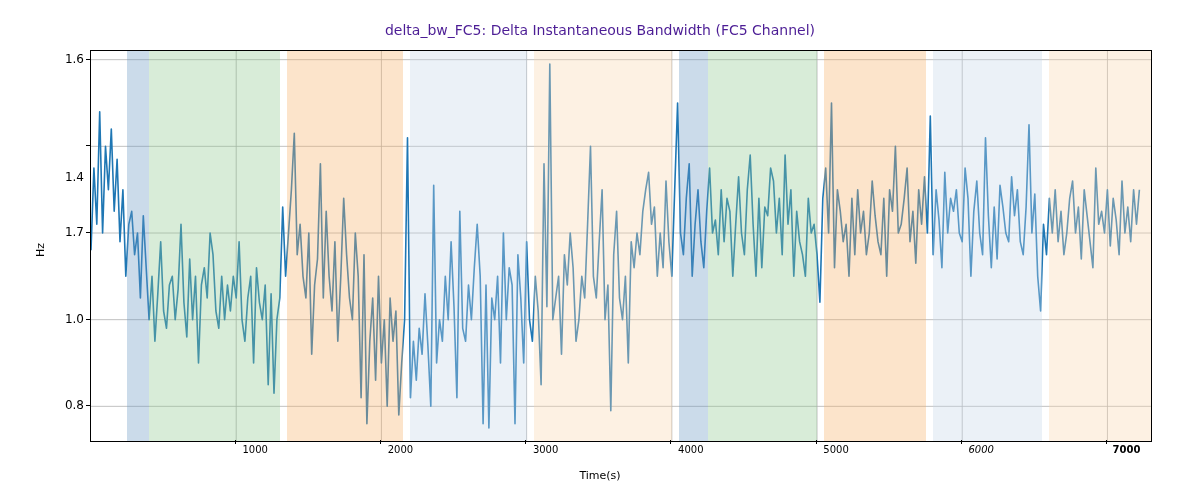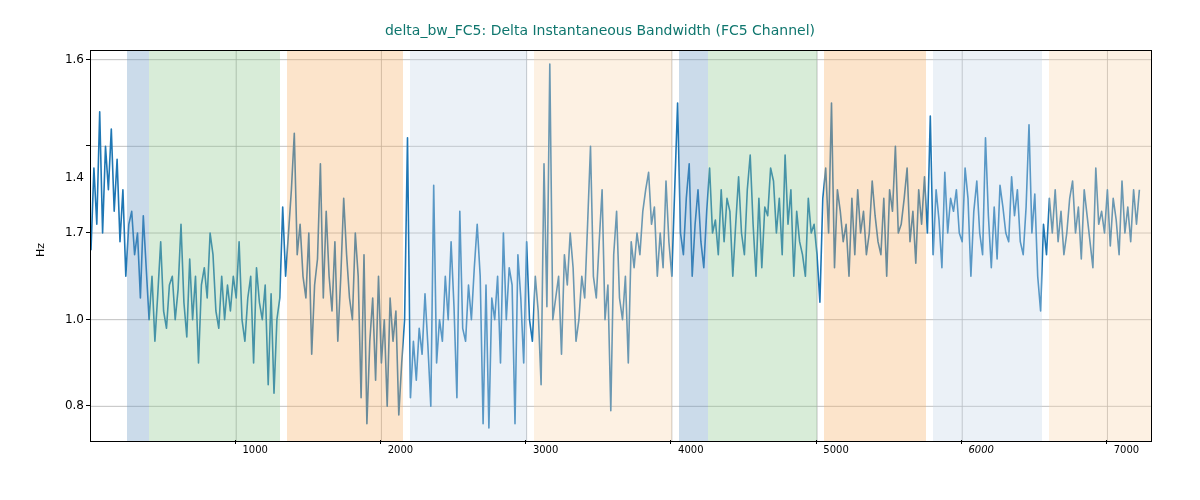--- a/index.html
+++ b/index.html
@@ -1,34 +1,35 @@
 <!DOCTYPE html>
 <html><head>
 <meta charset="utf-8">
 <style>
   html, body { margin: 0; padding: 0; width: 1200px; height: 500px; background: #ffffff; font-family: "DejaVu Sans", Arial, sans-serif; }
   .figure { position: relative; width: 1200px; height: 500px; }
-  .title { position: absolute; top: 22px; left: 0; width: 1200px; text-align: center; font-size: 14px; color: #0f766e; }
+  .title { position: absolute; top: 22px; left: 0; width: 1200px; text-align: center; font-size: 14px; color: #4c1d95; }
   .ylabel { position: absolute; left: 40px; top: 250px; transform: translate(-50%, -50%) rotate(-90deg); font-size: 11px; color: #000; }
   .xlabel { position: absolute; bottom: 18px; left: 0; width: 1200px; text-align: center; font-size: 11px; color: #000; }
   .axes { position: absolute; left: 90px; top: 50px; width: 1060px; height: 390px; border: 1px solid #000; background: #ffffff; }
   .bgspan { position: absolute; top: 0; height: 100%; opacity: 0.35; }
   .grid line { stroke: #b0b0b0; stroke-width: 0.8; }
   .series { fill: none; stroke: #1f77b4; stroke-width: 1.6; stroke-linejoin: round; }
   .tick-x { position: absolute; top: 444px; font-size: 10px; color: #000; transform: translateX(-50%); margin-left: 20px; }
   .tick-y { position: absolute; right: 1116px; font-size: 12px; color: #000; transform: translateY(-50%); text-align: right; width: 40px; }
   .tickmark-x { position: absolute; top: 440px; width: 1px; height: 4px; background: #000; }
   .tickmark-y { position: absolute; left: 86px; width: 4px; height: 1px; background: #000; }
 </style>
 </head>
 <body>
 
 <div class="figure">
   <div class="title">delta_bw_FC5: Delta Instantaneous Bandwidth (FC5 Channel)</div>
   <div class="ylabel">Hz</div>
+  <div class="xlabel">Time(s)</div>
 
   <div class="axes">
     <div id="bg-spans">
         <div class="bgspan" style="left: 36.3014px; width: 21.7808px; background: rgb(107, 152, 196);"></div>
         <div class="bgspan" style="left: 58.0822px; width: 130.685px; background: rgb(143, 201, 143);"></div>
         <div class="bgspan" style="left: 196.027px; width: 116.164px; background: rgb(245, 178, 107);"></div>
         <div class="bgspan" style="left: 319.452px; width: 116.164px; background: rgb(199, 215, 232);"></div>
         <div class="bgspan" style="left: 442.877px; width: 137.945px; background: rgb(249, 216, 176);"></div>
         <div class="bgspan" style="left: 588.082px; width: 29.0411px; background: rgb(107, 152, 196);"></div>
         <div class="bgspan" style="left: 617.123px; width: 108.904px; background: rgb(143, 201, 143);"></div>
@@ -57,21 +58,21 @@
     </svg>
   </div>
 
   <div id="xtick-labels">
       <div class="tick-x" style="left: 235.205px;">1000</div>
       <div class="tick-x" style="left: 380.411px;">2000</div>
       <div class="tick-x" style="left: 525.616px;">3000</div>
       <div class="tick-x" style="left: 670.822px;">4000</div>
       <div class="tick-x" style="left: 816.027px;">5000</div>
       <div class="tick-x" style="left: 961.233px; font-style: italic;">6000</div>
-      <div class="tick-x" style="left: 1106.44px;">7000</div>
+      <div class="tick-x" style="left: 1106.44px; font-weight: bold;">7000</div>
     </div>
   <div id="ytick-labels">
       <div class="tick-y" style="top: 405.333px;">0.8</div>
       <div class="tick-y" style="top: 318.667px;">1.0</div>
       <div class="tick-y" style="top: 232px;">1.7</div>
       <div class="tick-y" style="top: 145.333px; margin-top: 32px;">1.4</div>
       <div class="tick-y" style="top: 58.6667px;">1.6</div>
     </div>
   <div id="xtick-marks">
       <div class="tickmark-x" style="left: 234.705px;"></div>

